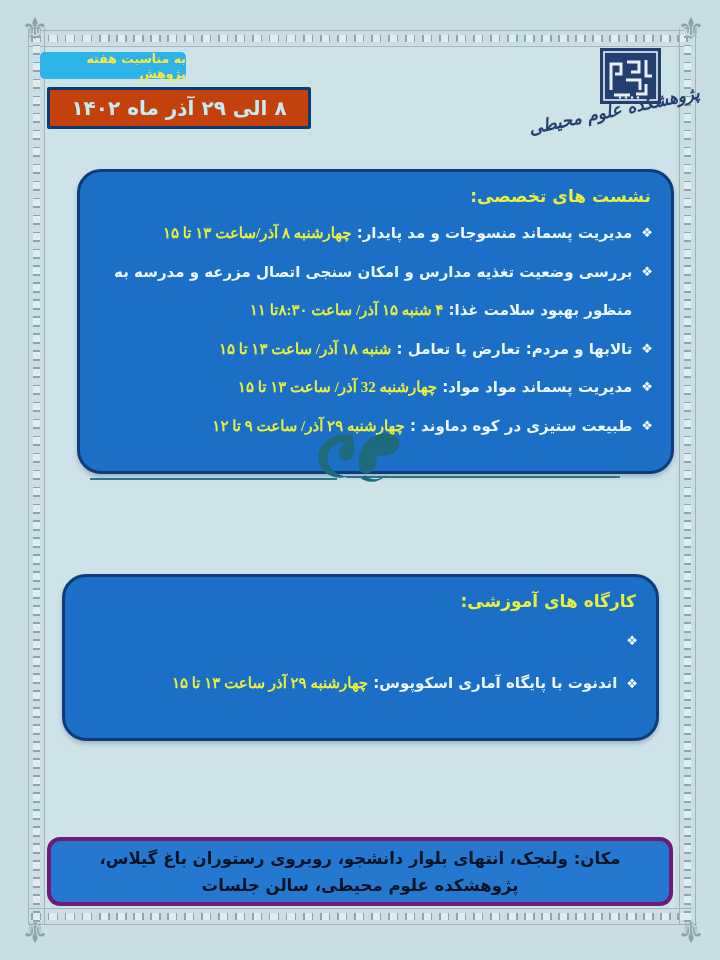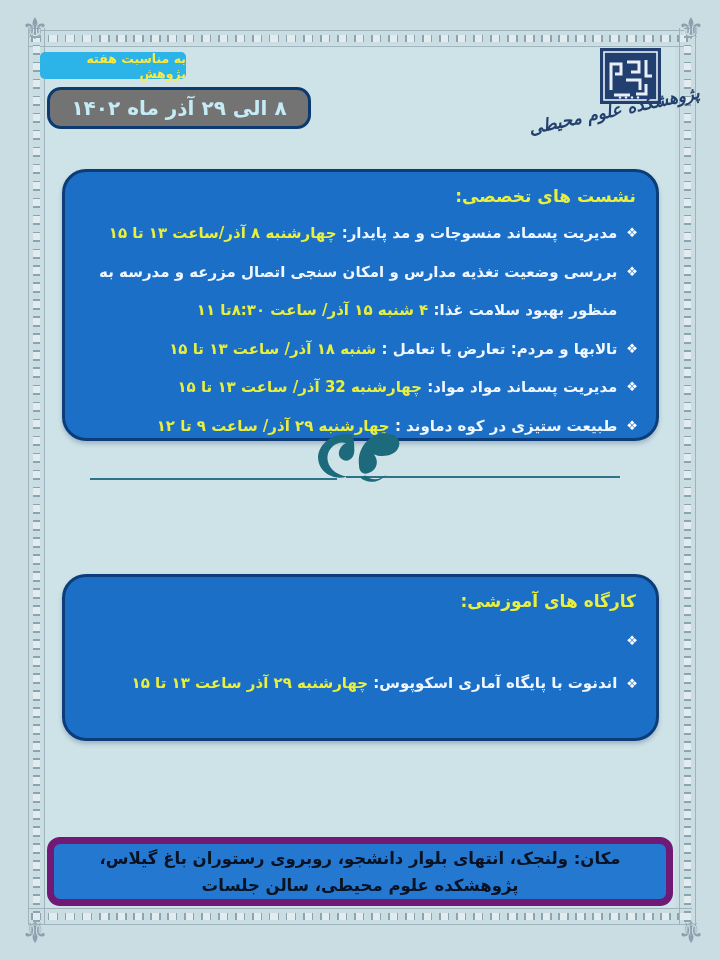--- a/index.html
+++ b/index.html
@@ -44,64 +44,64 @@
 
   
   .badge{
     position:absolute;left:40px;top:52px;width:146px;height:27px;
     background:#2cb4e8;border-radius:5px;
     display:flex;align-items:center;justify-content:center;
     color:#ffe93c;font-size:12.5px;font-weight:bold;
   }
   .date-banner{
     position:absolute;left:47px;top:87px;width:264px;height:42px;
-    background:#737373;border:3px solid #0a3a70;border-radius:14px;
+    background:#c2410c;border:3px solid #0a3a70;border-radius:2px;
     box-sizing:border-box;
     display:flex;align-items:center;justify-content:center;
     color:#c5ecf6;font-size:20px;font-weight:bold;
   }
   .logo-square{position:absolute;left:600px;top:48px;width:61px;height:56px;}
   .calligraphy{
     position:absolute;left:528px;top:98px;width:178px;height:52px;
     color:#24406f;font-size:17px;font-weight:bold;font-style:italic;
     transform:rotate(-12deg);text-align:center;line-height:24px;
   }
 
   
   .pbox{
     position:absolute;left:62px;width:597px;box-sizing:border-box;
     background:#1b6fc7;border:3px solid #0c3d79;border-radius:24px;
     direction:rtl;padding:10px 18px 0 14px;
     box-shadow:0 3px 4px rgba(20,50,90,.25);
   }
-  .pbox.sessions{top:169px;height:272px;}
+  .pbox.sessions{top:169px;height:305px;margin-left:15px;}
   .pbox.workshops{top:574px;height:167px;padding-left:28px;}
   .pbox h2{
     margin:0 2px 4px 0;color:#e8ef3e;font-size:17px;font-weight:bold;line-height:28px;
   }
   .pbox .item{display:flex;align-items:flex-start;}
   .pbox.sessions .item p{line-height:38.5px;}
   .pbox.workshops .item p{line-height:43px;}
   .pbox .item p{margin:0;font-size:15px;font-weight:bold;}
   .pbox .bullet{
     color:#ffffff;font-size:13px;line-height:38px;margin-left:9px;flex:0 0 auto;
   }
   .pbox.workshops .bullet{line-height:43px;}
-  .t{color:#eef6ff;} .y{color:#e8ef3e;}
+  .t{color:#eef6ff;} .y{color:#e8ef3e;font-family:Liberation Serif, serif;}
 
   
   .div-line{position:absolute;height:2px;background:#2e7488;}
   .div-line.l{left:90px;top:478px;width:247px;}
   .div-line.r{left:346px;top:476px;width:274px;}
   .div-mark{position:absolute;left:312px;top:430px;}
 
   
   .loc-box{
     position:absolute;left:47px;top:837px;width:626px;height:69px;
-    background:#2478d0;border:7px solid #701a75;border-radius:13px;
+    background:#2478d0;border:4px solid #701a75;border-radius:13px;
     box-sizing:border-box;direction:rtl;
     display:flex;align-items:center;justify-content:center;text-align:center;
     padding:4px 16px;
   }
   .loc-box p{margin:0;color:#081222;font-size:16.5px;font-weight:bold;line-height:27px;}
 </style>
 </head>
 <body>
 
 <div class="page">

